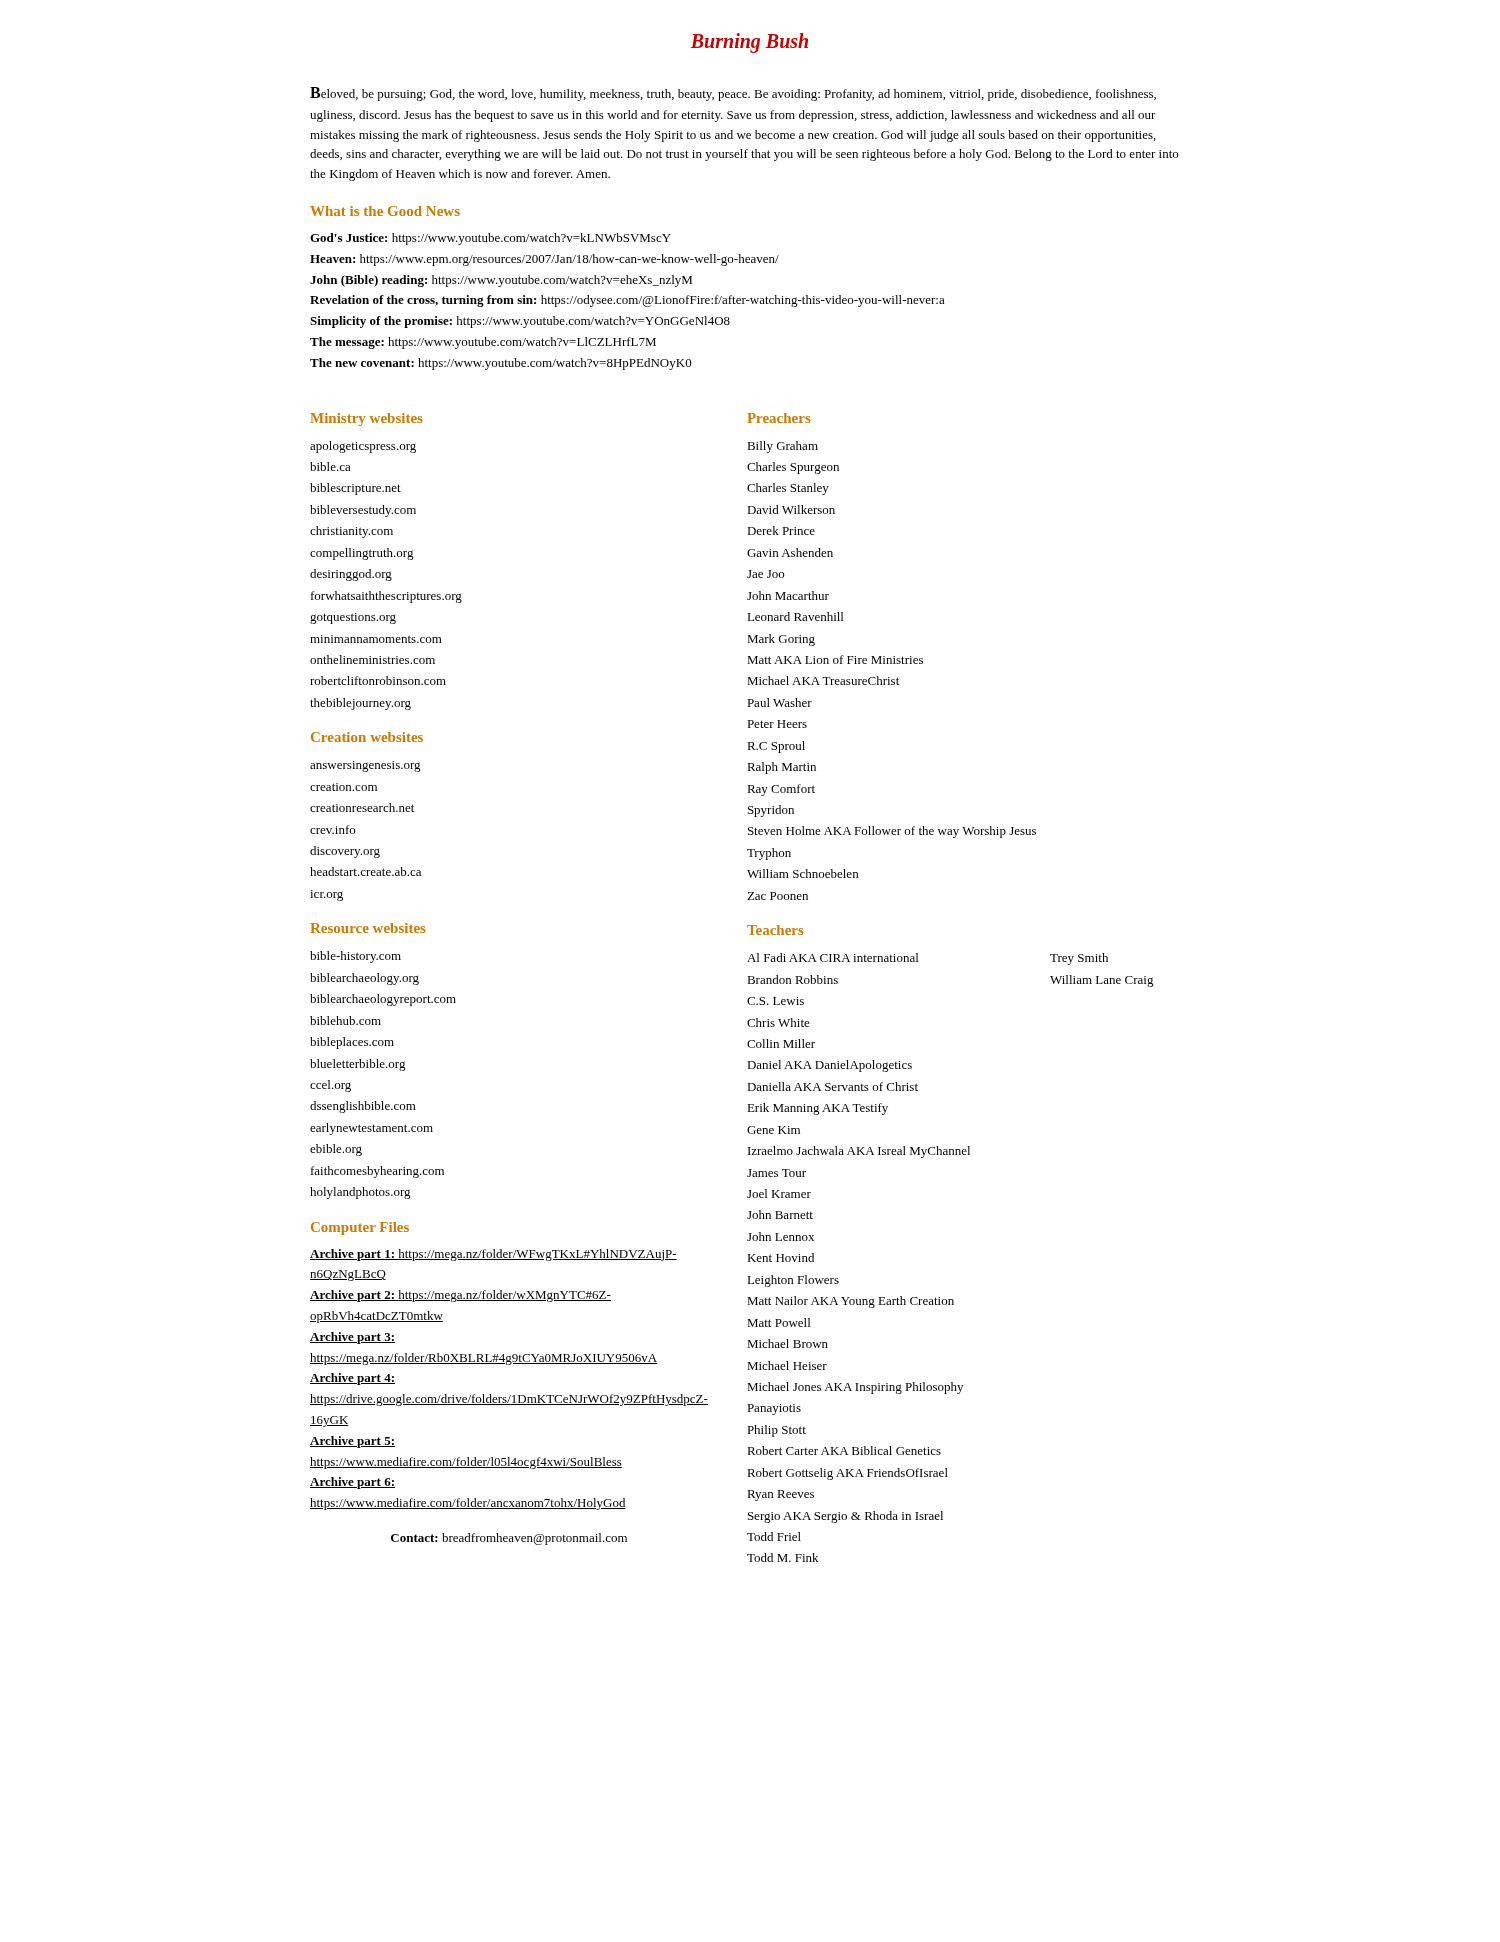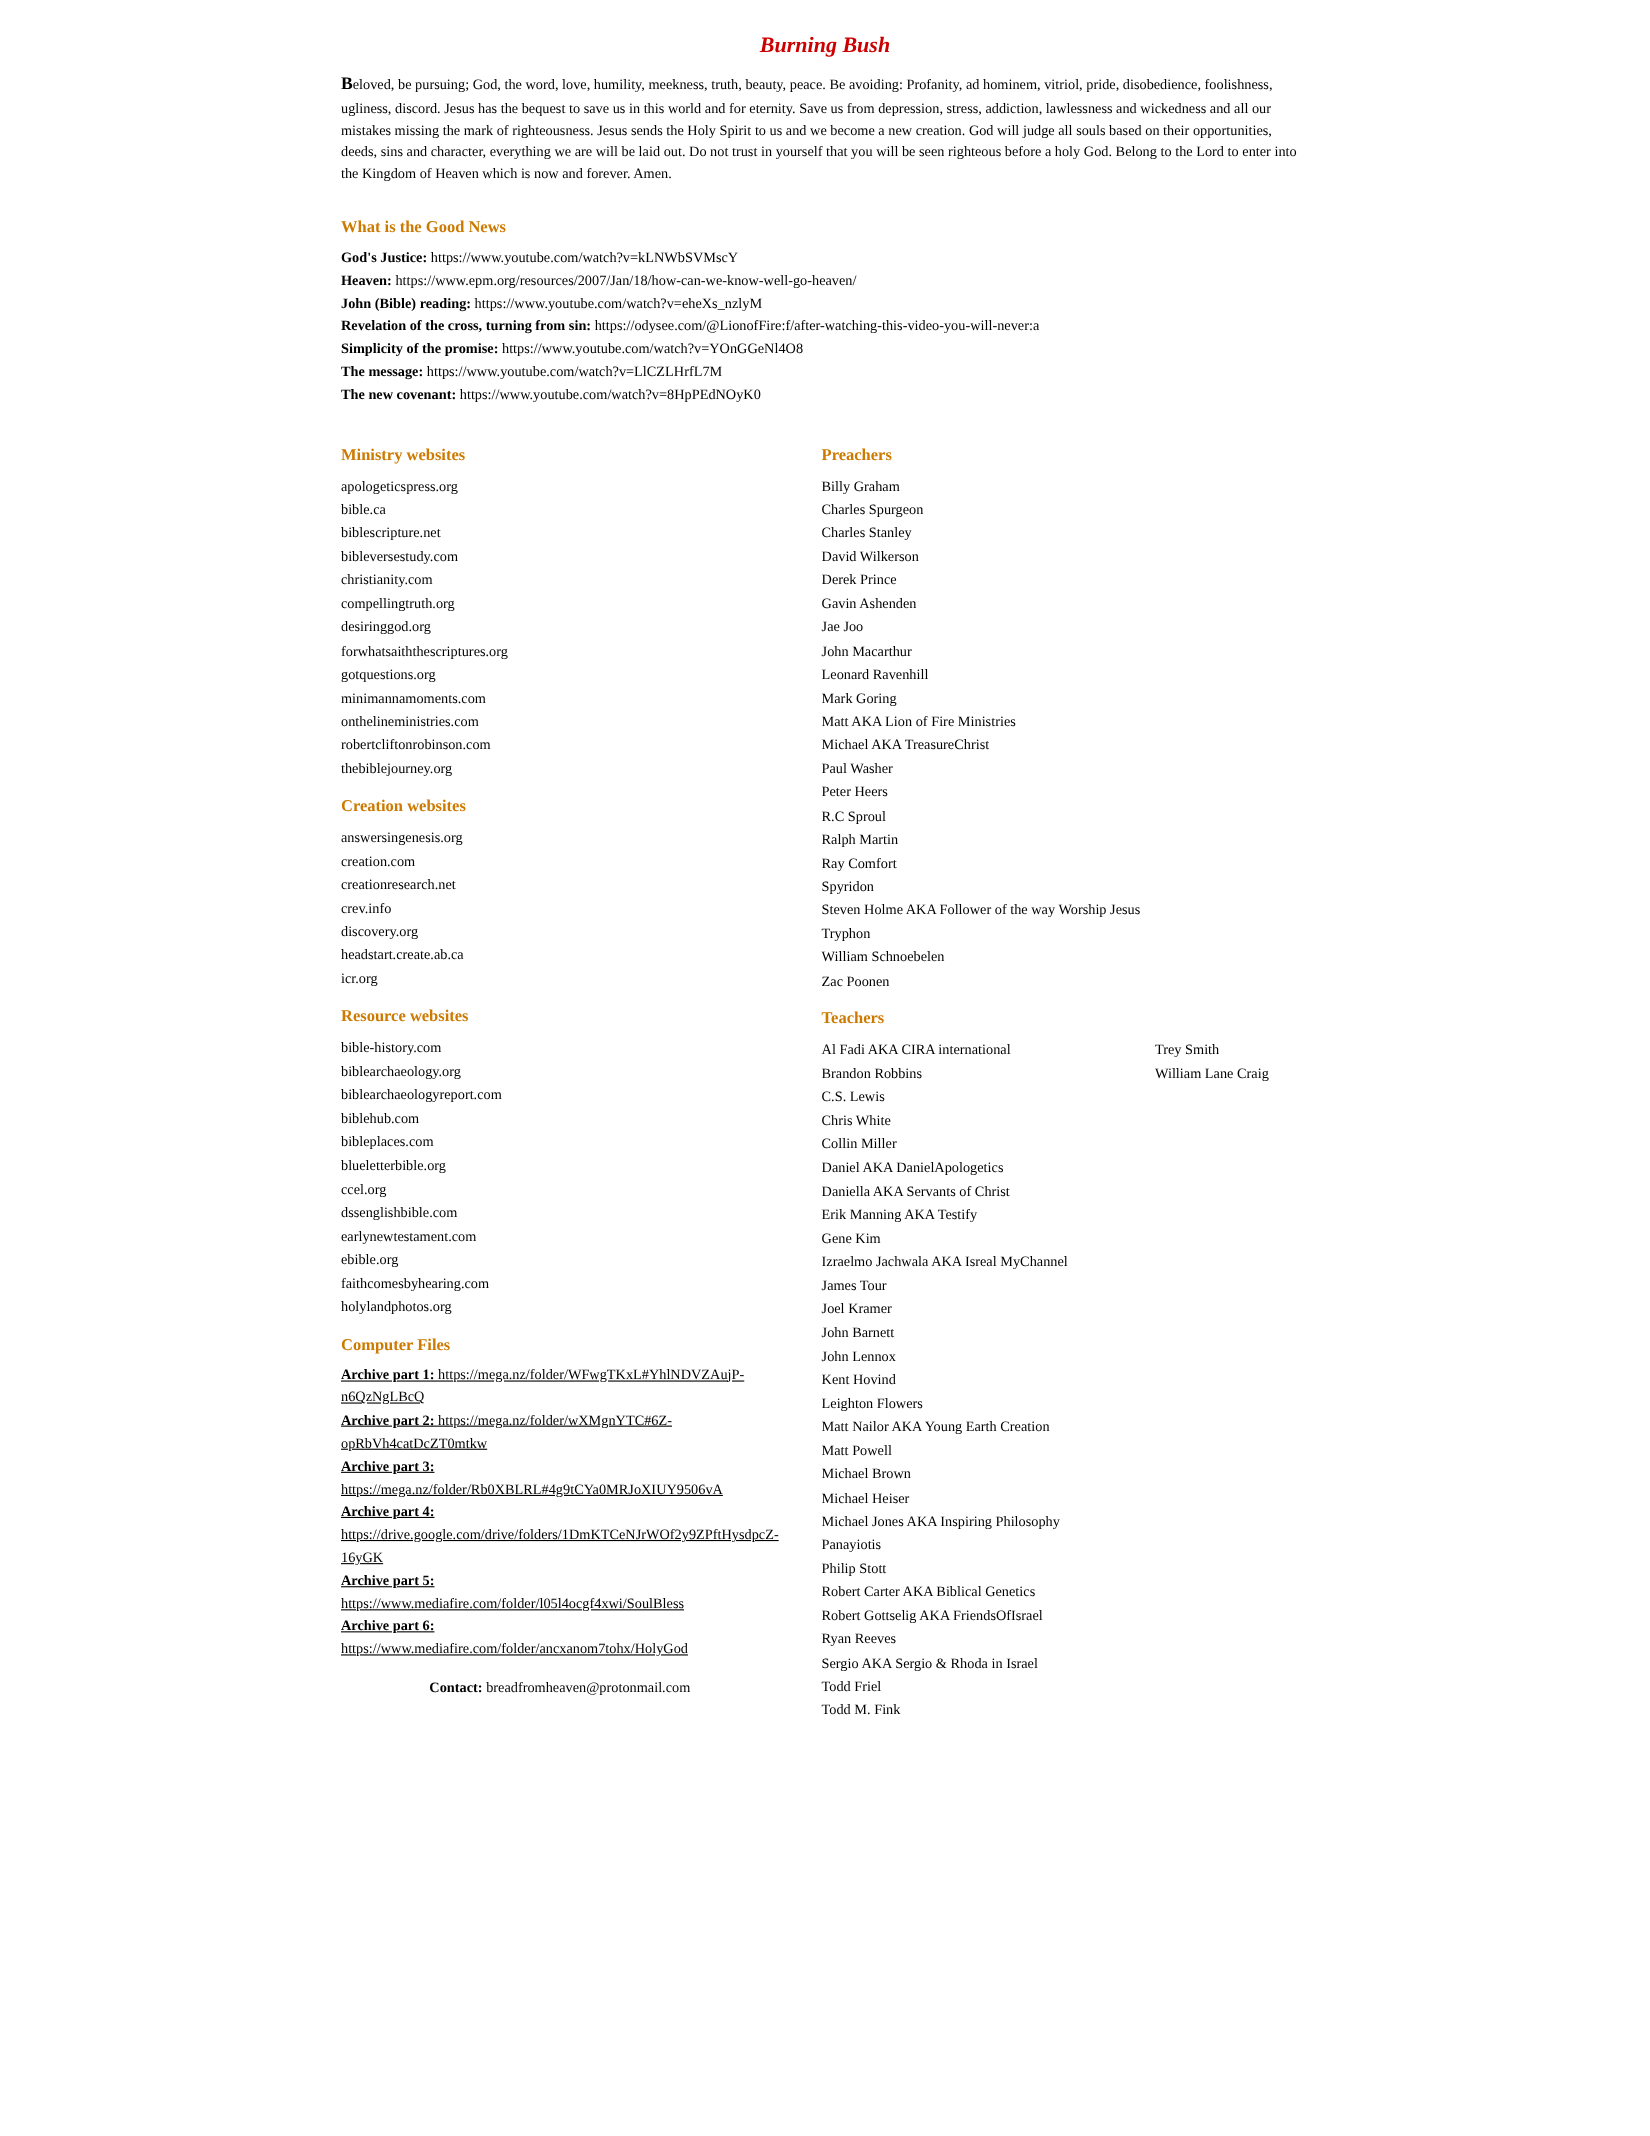--- a/index.html
+++ b/index.html
@@ -10,27 +10,27 @@
       color: #000;
       padding: 30px 40px;
       max-width: 960px;
       margin: 0 auto;
     }
     h1.page-title {
       text-align: center;
       color: #cc0000;
       font-size: 20px;
       font-weight: bold;
-      margin-bottom: 12px;
+      margin-bottom: 28px;
       font-style: italic;
     }
     .intro-text {
       font-size: 13px;
       line-height: 1.5;
-      margin-bottom: 32px;
+      margin-bottom: 20px;
     }
     .intro-text .first-letter {
       font-size: 16px;
       font-weight: bold;
     }
     .section-title {
       color: #cc7a00;
       font-size: 15px;
       font-weight: bold;
       margin-bottom: 8px;

